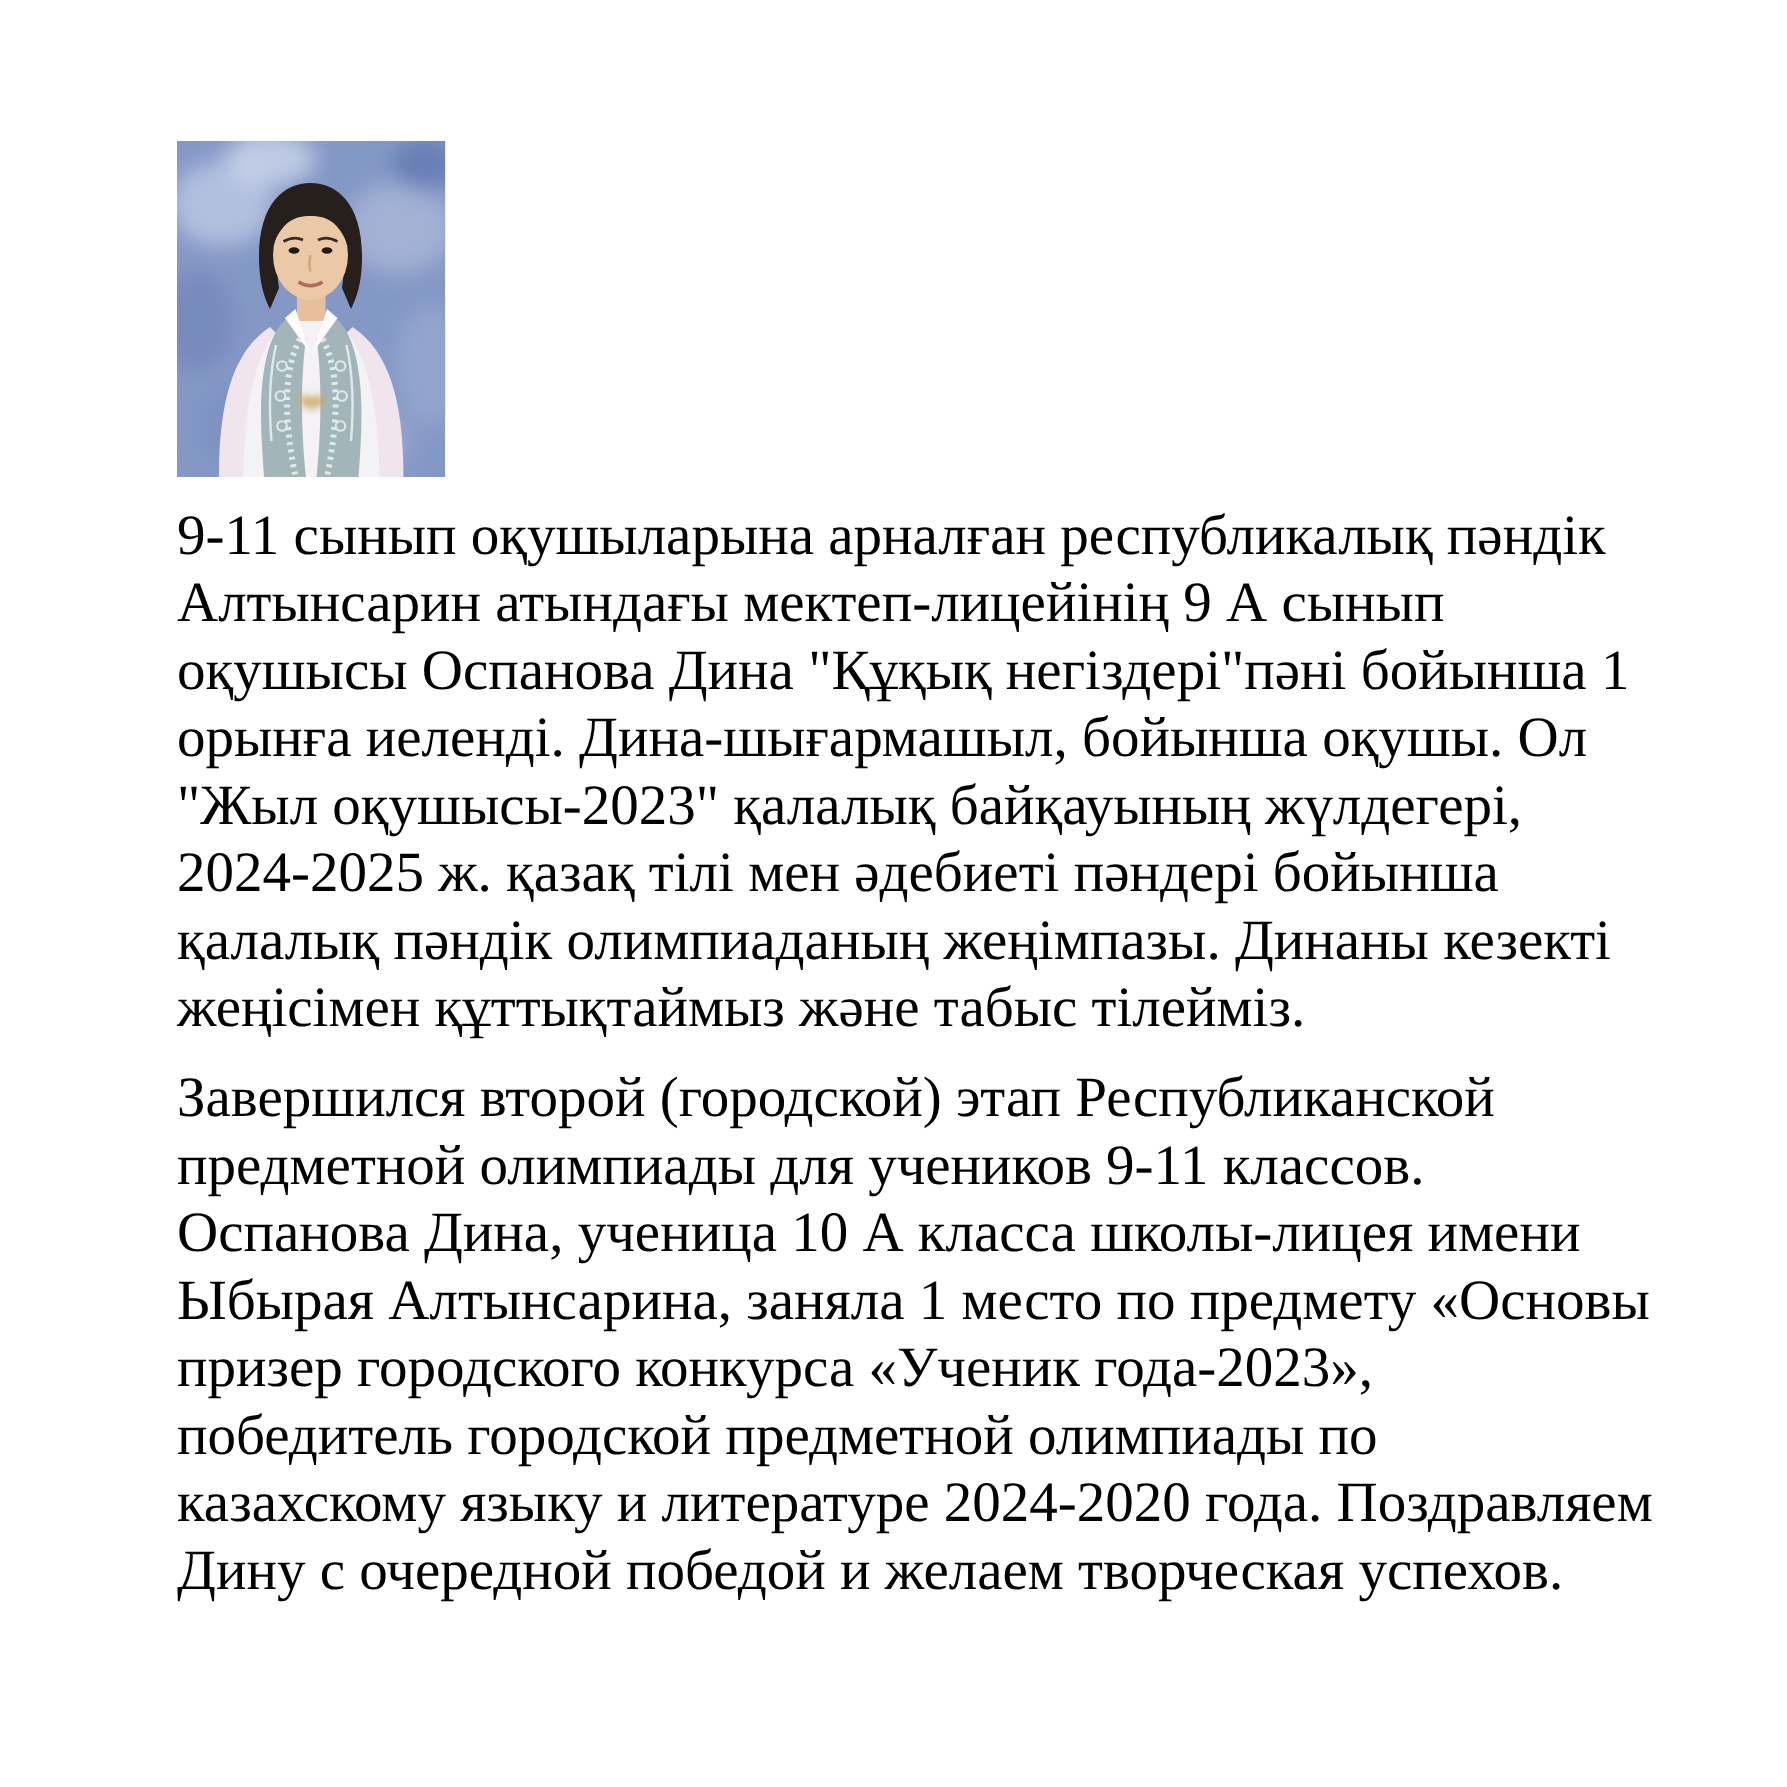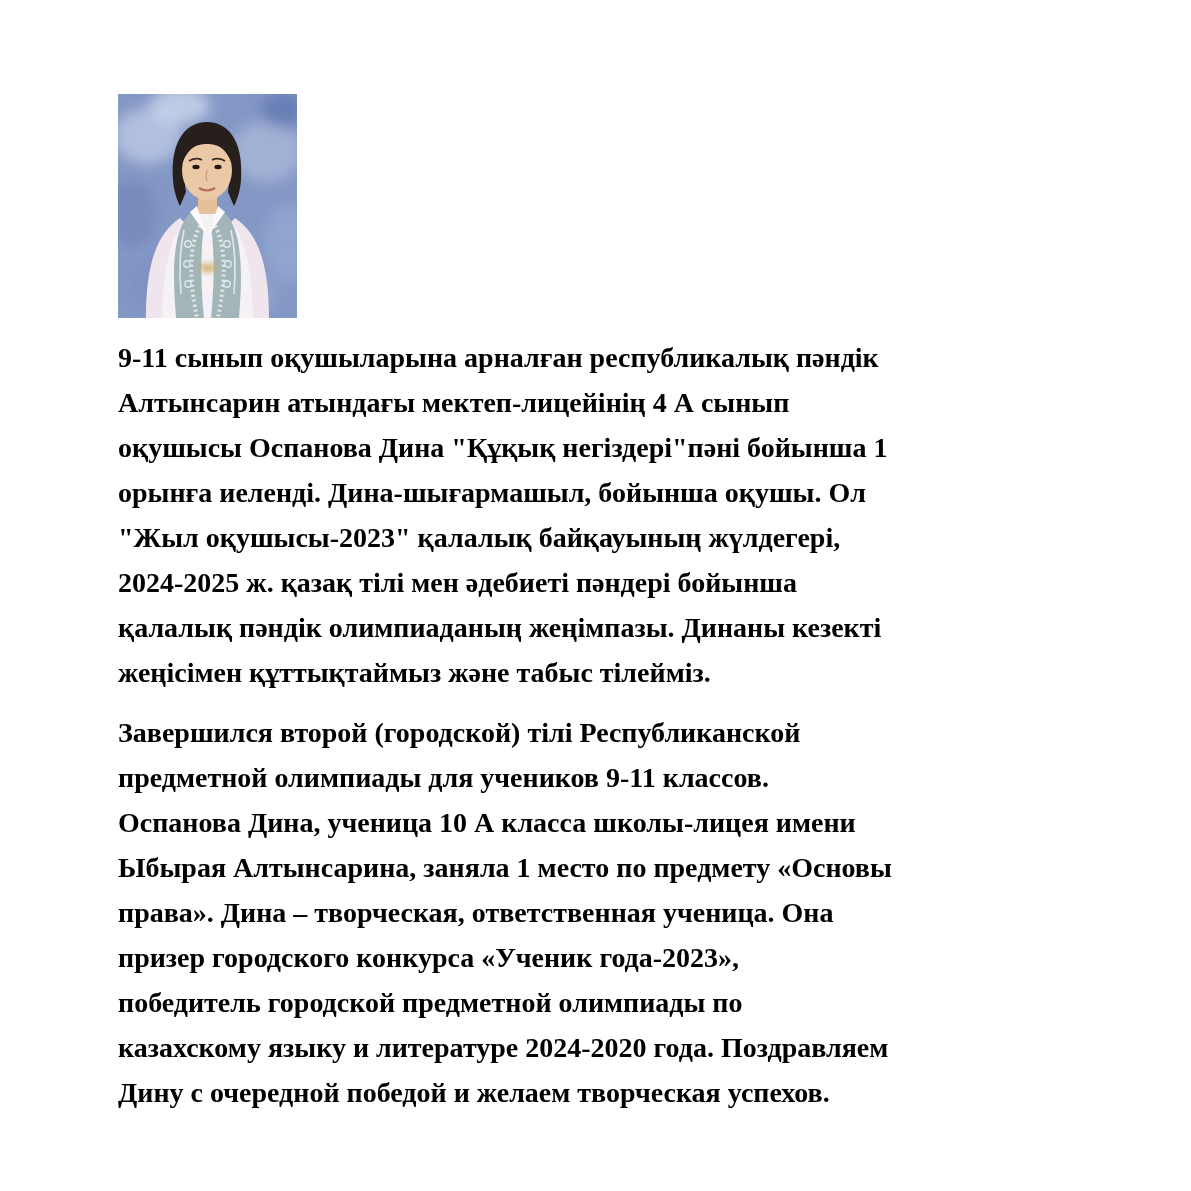--- a/index.html
+++ b/index.html
@@ -31,23 +31,23 @@
   figure.photo svg { display: block; width: 179px; height: 224px; }
   .article {
     position: absolute;
     left: 118px;
     top: 335px;
     width: 1060px;
   }
   .para {
     margin: 0 0 15px 0;
     padding: 0;
-    font-size: 28px;
+    font-size: 38px;
     line-height: 45px;
-    font-weight: 700;
+    font-weight: 400;
   }
   .line {
     display: block;
     white-space: nowrap;
   }
 </style>
 </head>
 <body>
 
 <div class="page">
@@ -121,35 +121,34 @@
         <path d="M 89,76 Q 87.5,83 89,87" stroke="#d2a57f" stroke-width="1.6" fill="none"></path>
         <path d="M 81,94 Q 89,99 97,94" stroke="#b4695f" stroke-width="2.2" fill="none"></path>
       </g>
     </svg>
   </figure>
 
   <div class="article">
 
     <p class="para">
       <span class="line">9-11 сынып оқушыларына арналған республикалық пәндік</span>
-      <span class="line">Алтынсарин атындағы мектеп-лицейінің 4 А сынып</span>
+      <span class="line">Алтынсарин атындағы мектеп-лицейінің 9 А сынып</span>
       <span class="line">оқушысы Оспанова Дина "Құқық негіздері"пәні бойынша 1</span>
       <span class="line">орынға иеленді. Дина-шығармашыл, бойынша оқушы. Ол</span>
       <span class="line">"Жыл оқушысы-2023" қалалық байқауының жүлдегері,</span>
       <span class="line">2024-2025 ж. қазақ тілі мен әдебиеті пәндері бойынша</span>
       <span class="line">қалалық пәндік олимпиаданың жеңімпазы. Динаны кезекті</span>
       <span class="line">жеңісімен құттықтаймыз және табыс тілейміз.</span>
     </p>
 
     <p class="para">
-      <span class="line">Завершился второй (городской) тілі Республиканской</span>
+      <span class="line">Завершился второй (городской) этап Республиканской</span>
       <span class="line">предметной олимпиады для учеников 9-11 классов.</span>
       <span class="line">Оспанова Дина, ученица 10 А класса школы-лицея имени</span>
       <span class="line">Ыбырая Алтынсарина, заняла 1 место по предмету «Основы</span>
-      <span class="line">права». Дина – творческая, ответственная ученица. Она</span>
       <span class="line">призер городского конкурса «Ученик года-2023»,</span>
       <span class="line">победитель городской предметной олимпиады по</span>
       <span class="line">казахскому языку и литературе 2024-2020 года. Поздравляем</span>
       <span class="line">Дину с очередной победой и желаем творческая успехов.</span>
     </p>
 
   </div>
 </div>
 
 </body></html>

